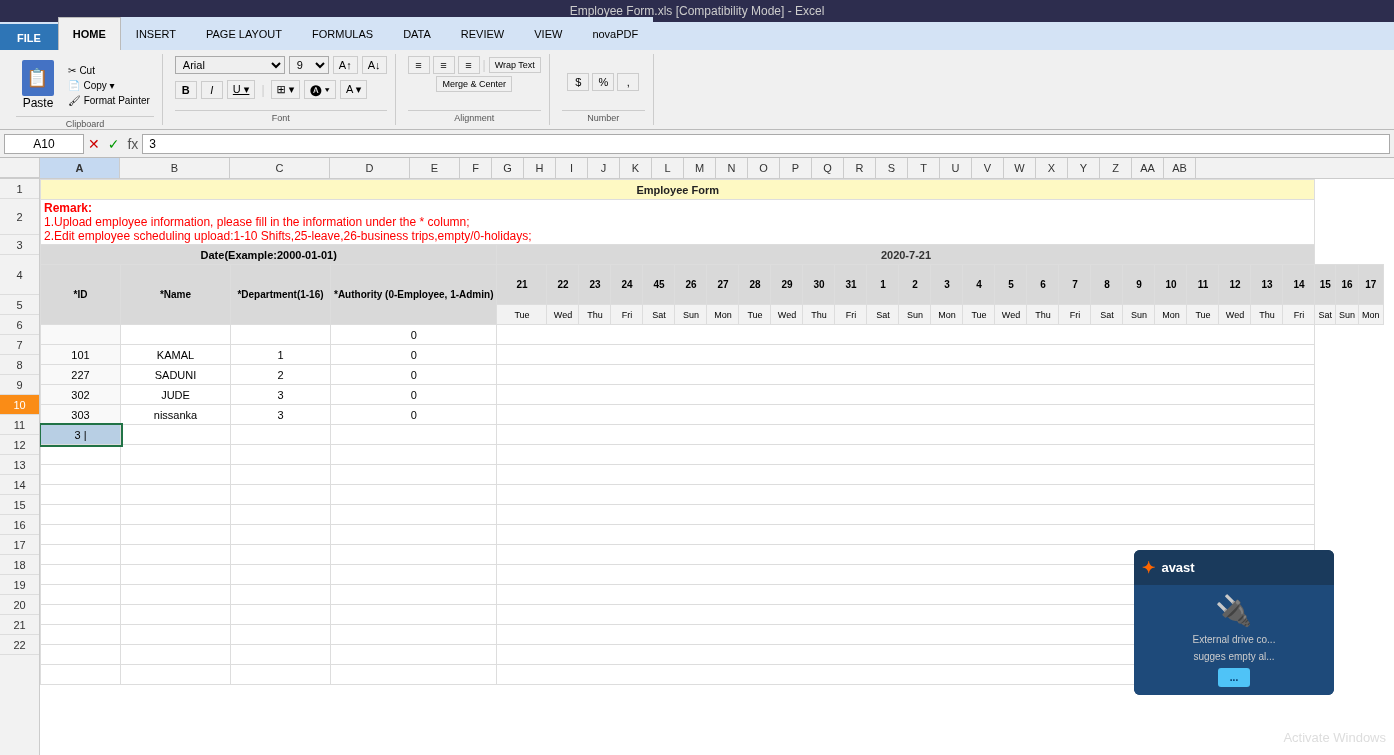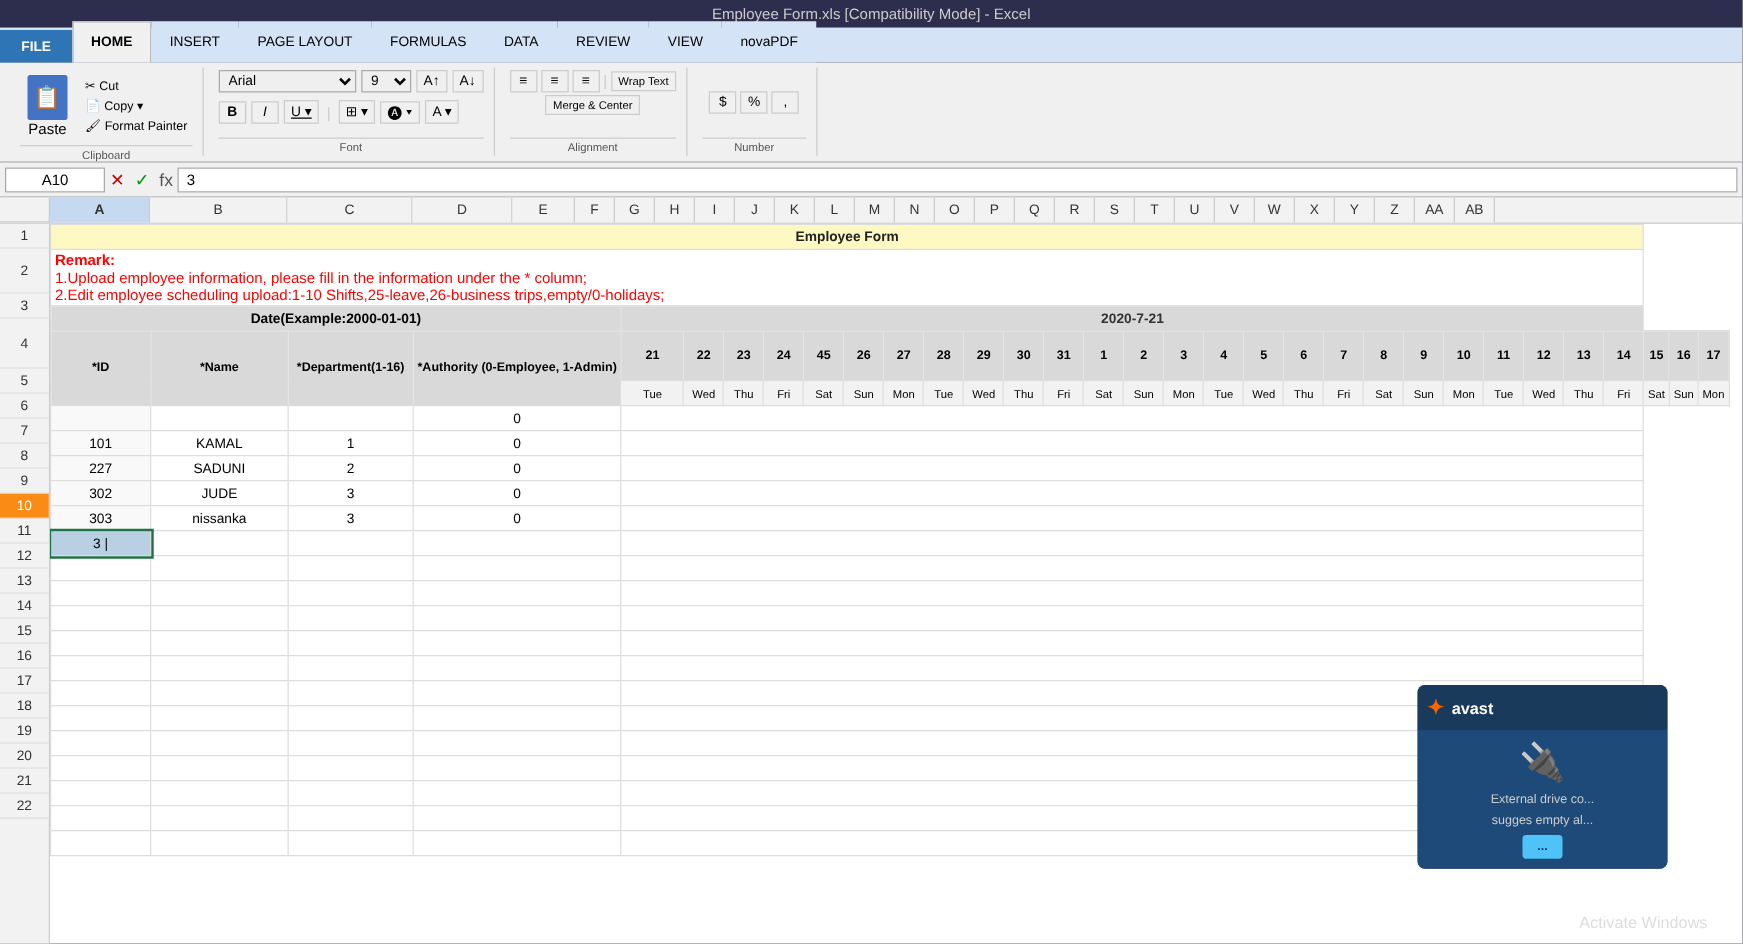--- a/index.html
+++ b/index.html
@@ -410,21 +410,21 @@
       border-radius: 3px;
       cursor: pointer;
       font-size: 10px;
       font-weight: bold;
     }
 
     
     .activate-windows {
       position: absolute;
       bottom: 10px;
-      right: 28px;
+      right: 8px;
       color: #ddd;
       font-size: 13px;
     }
 
     
     .col-a { width: 80px; }
     .col-b { width: 110px; }
     .col-c { width: 100px; }
     .col-d { width: 80px; }
     .col-e { width: 50px; }

